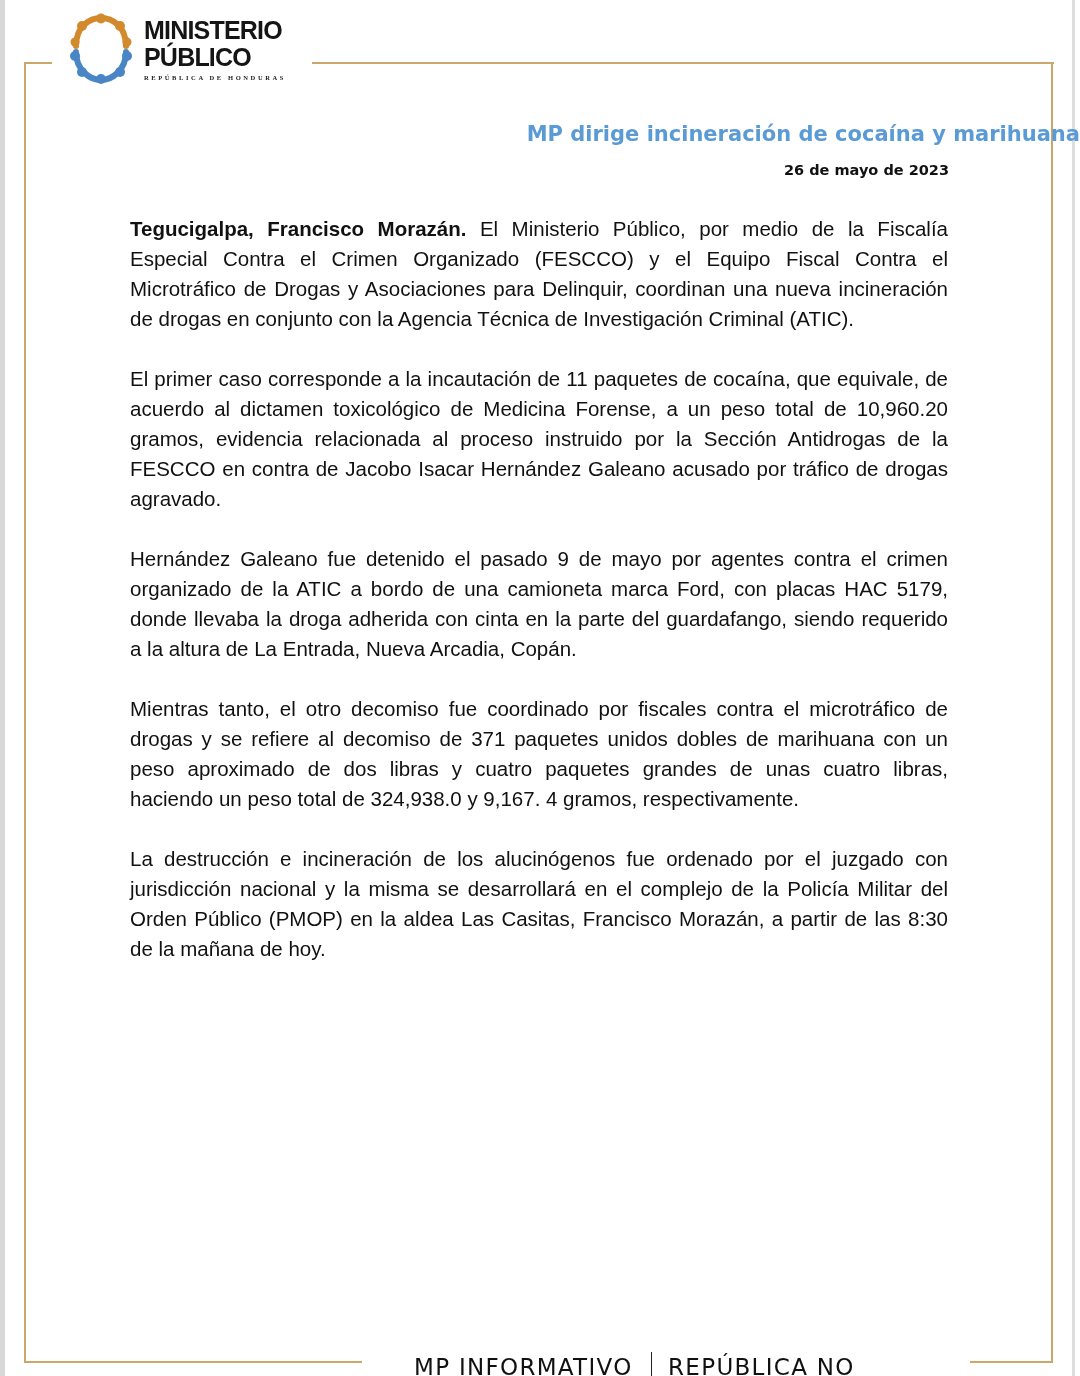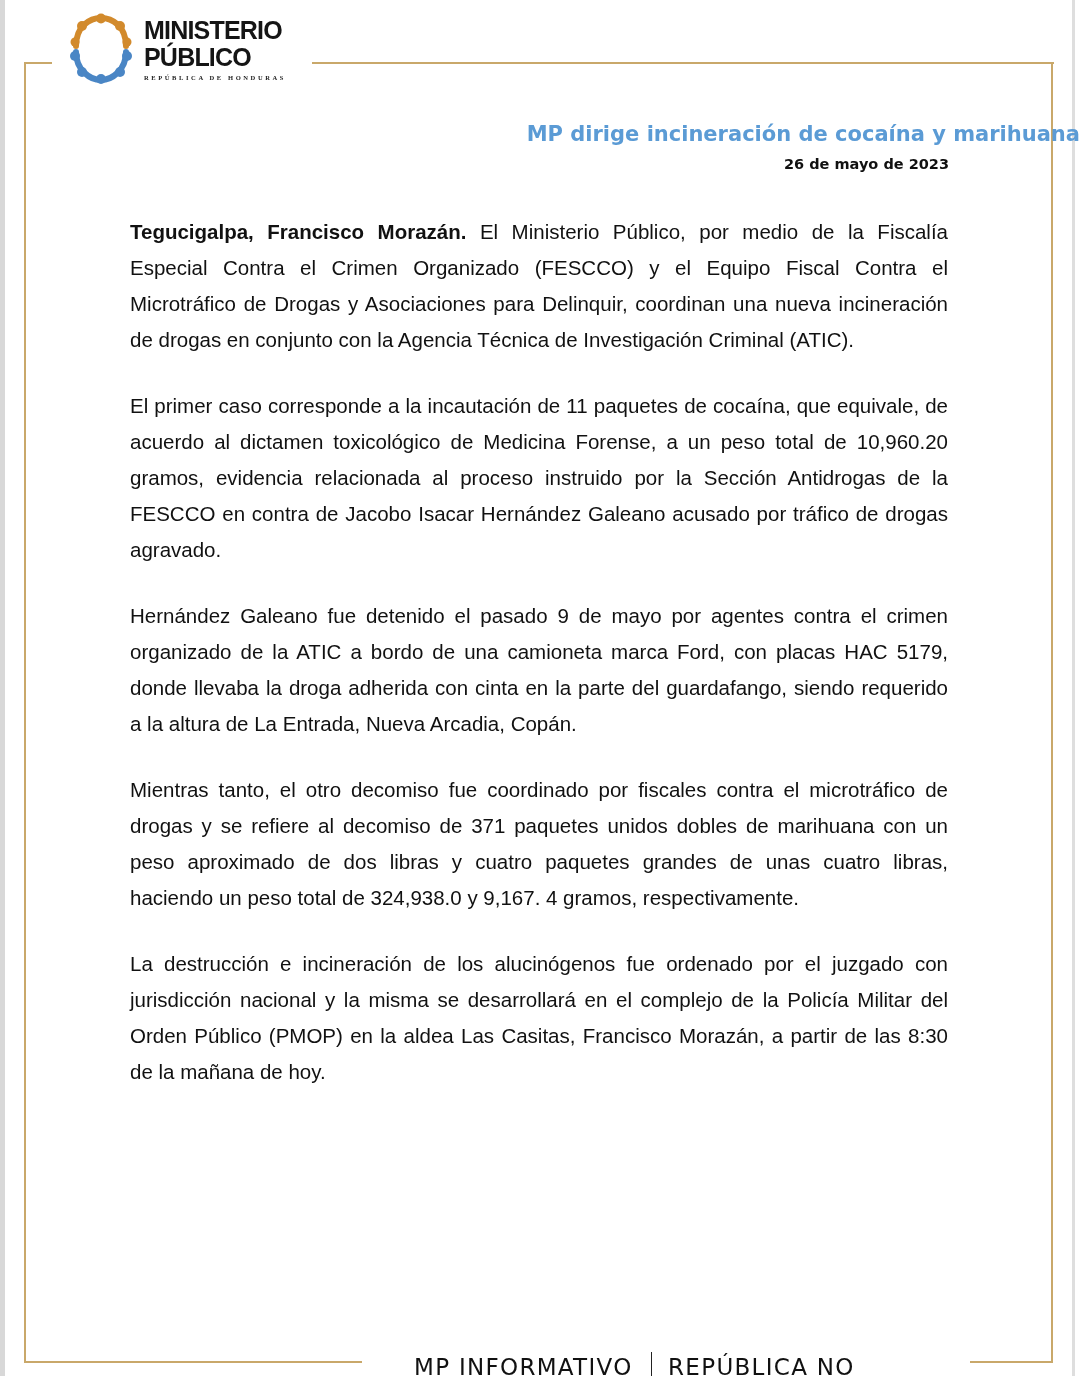--- a/index.html
+++ b/index.html
@@ -58,32 +58,32 @@
     .title {
       position: absolute; left: 0; right: 0; top: 122px;
       text-align: right;
       font-family: "DejaVu Sans", sans-serif;
       font-weight: bold;
       font-size: 21px;
       color: #5b9bd5;
       letter-spacing: 0px;
     }
     .date {
-      position: absolute; right: 131px; top: 156px;
+      position: absolute; right: 131px; top: 162px;
       font-family: "DejaVu Sans", sans-serif;
       font-weight: bold;
       font-size: 14.5px;
       color: #111;
     }
 
     .body-text {
       position: absolute; left: 130px; top: 214px; width: 818px;
       font-family: "Liberation Sans", sans-serif;
       font-size: 20.5px;
-      line-height: 36px;
+      line-height: 30px;
       text-align: justify;
       color: #111;
     }
     .body-text p { margin: 0 0 30px 0; }
     .lead-bold { font-weight: bold; }
 
     .footer {
       position: absolute; left: 414px; top: 1327px;
       font-family: "DejaVu Sans", sans-serif;
       font-size: 23px;

